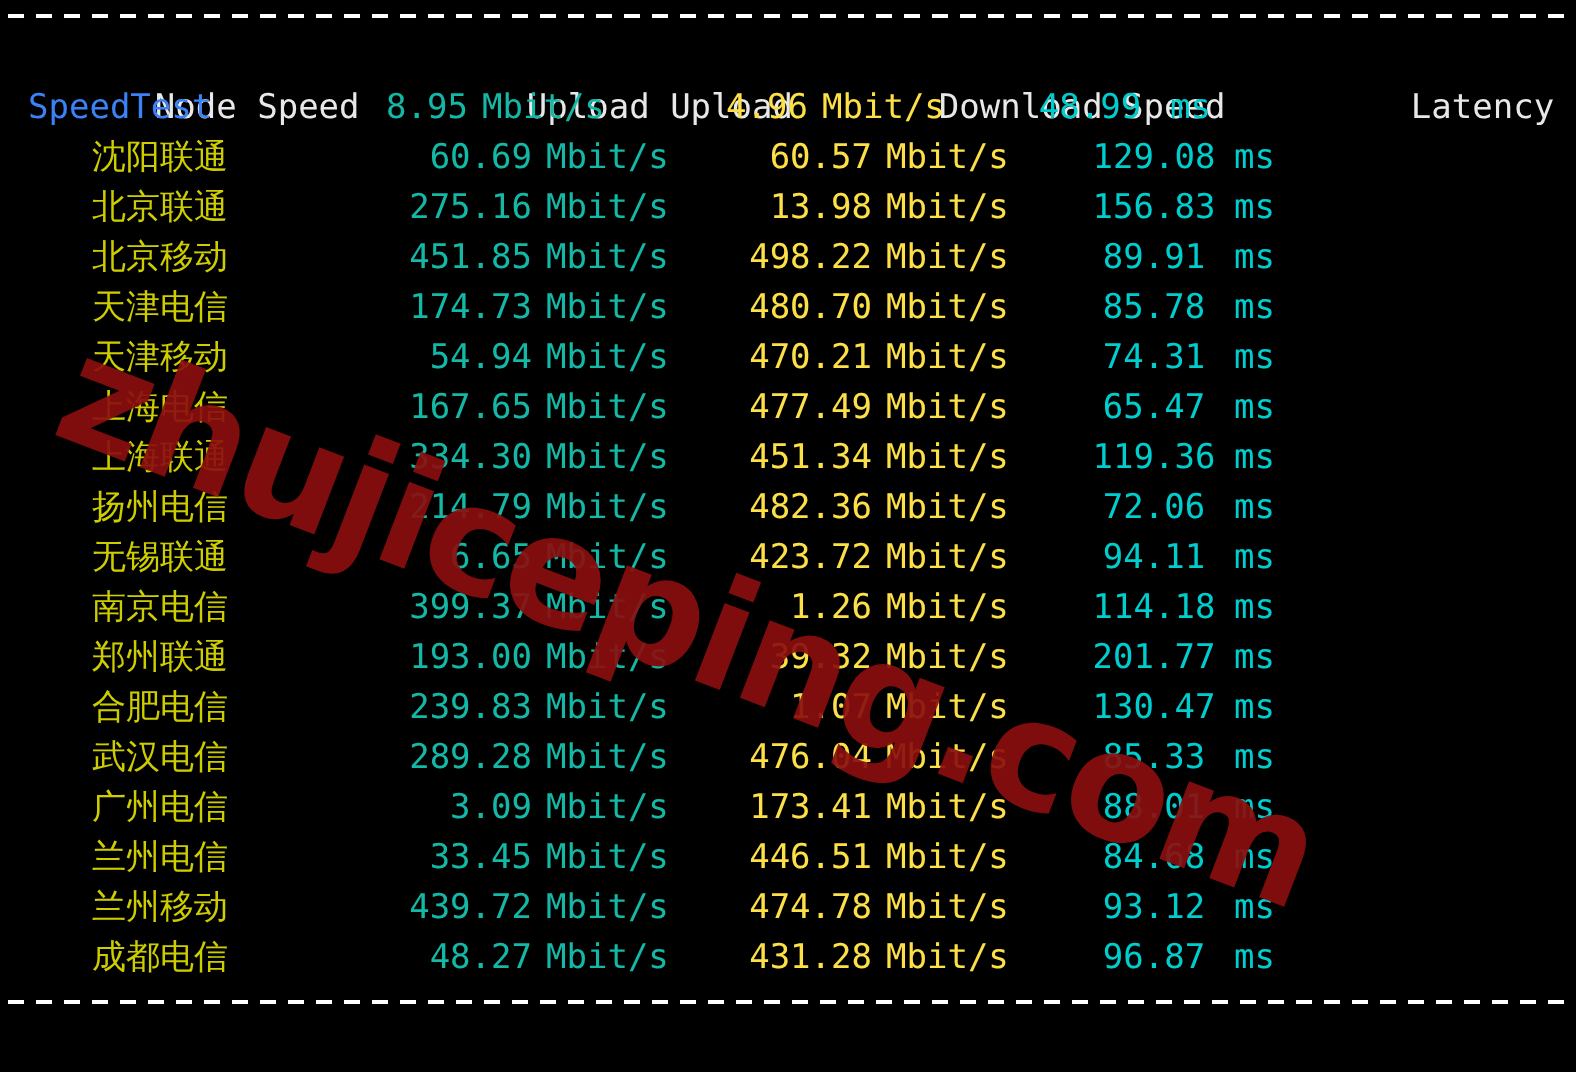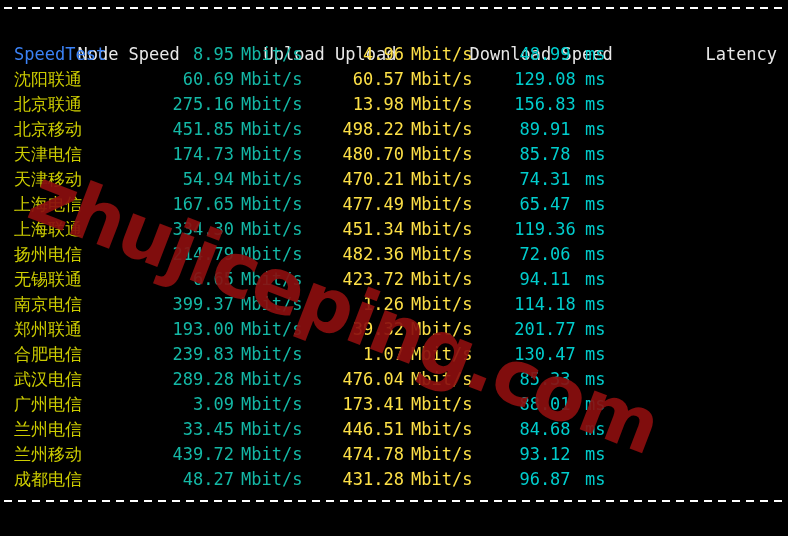--- a/index.html
+++ b/index.html
@@ -69,21 +69,21 @@
   .row.header .c-node,
   .row.header .c-up,
   .row.header .c-down,
   .row.header .c-lat { text-align: left; }
   .hdr-node { padding-left: 2px; }
   .hdr-up   { padding-left: 38px; }
   .hdr-down { padding-left: 36px; }
   .hdr-lat  { padding-left: 56px; }
 
   
-  .node-name   { color: #cdcd00; }
+  .node-name   { color: #cdcd00; margin-left: 32px; }
   .speedtest   { color: #3b82f6; }
   .val-upload  { color: #14b8a6; }
   .val-down    { color: #fde047; }
   .val-lat     { color: #00cdcd; }
 
   
   .cjk { font-family: "DejaVu Sans", "Liberation Sans", sans-serif; font-size: 17px; }
 
   
   .footer { padding-left: 14px; }

